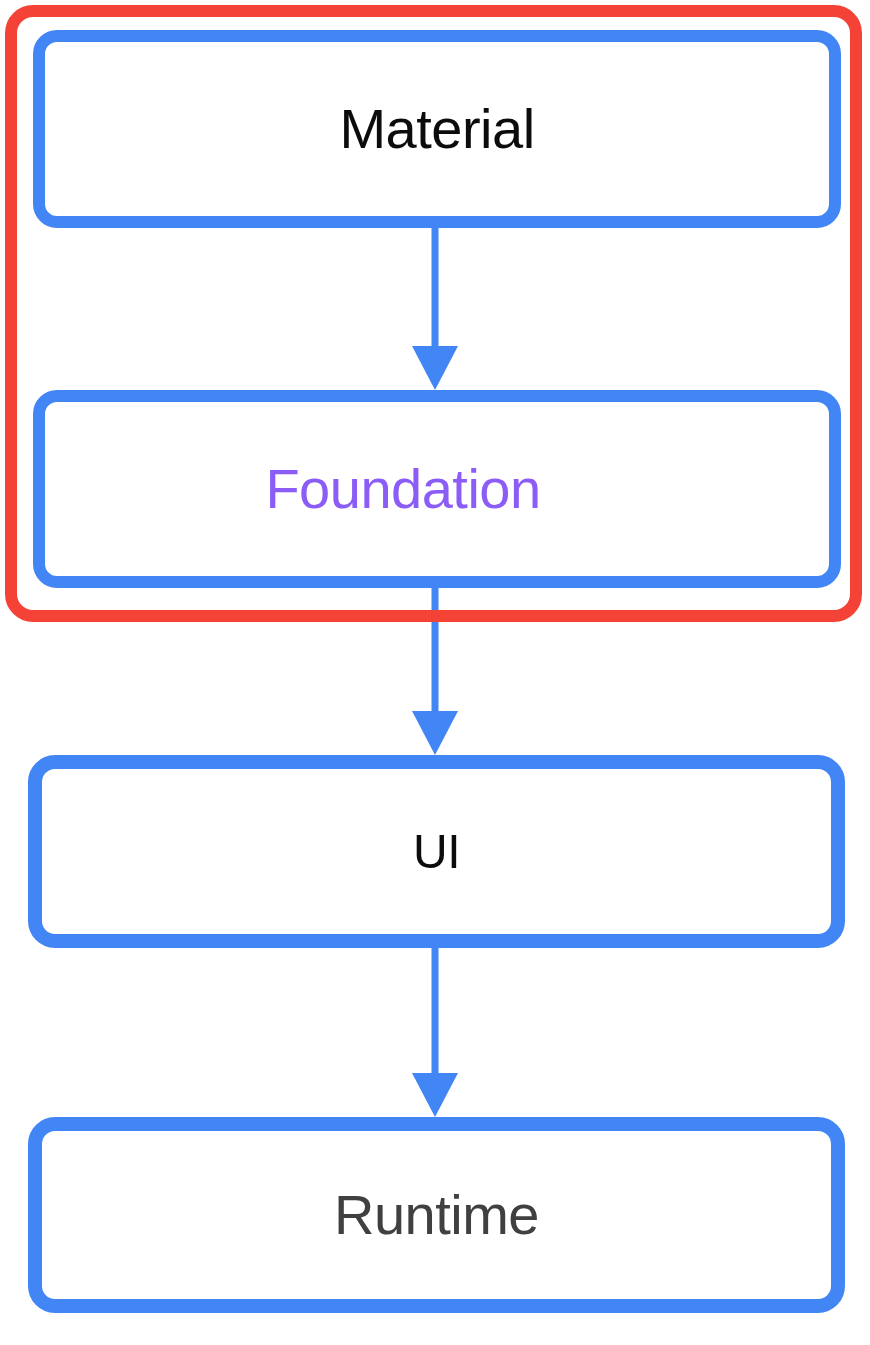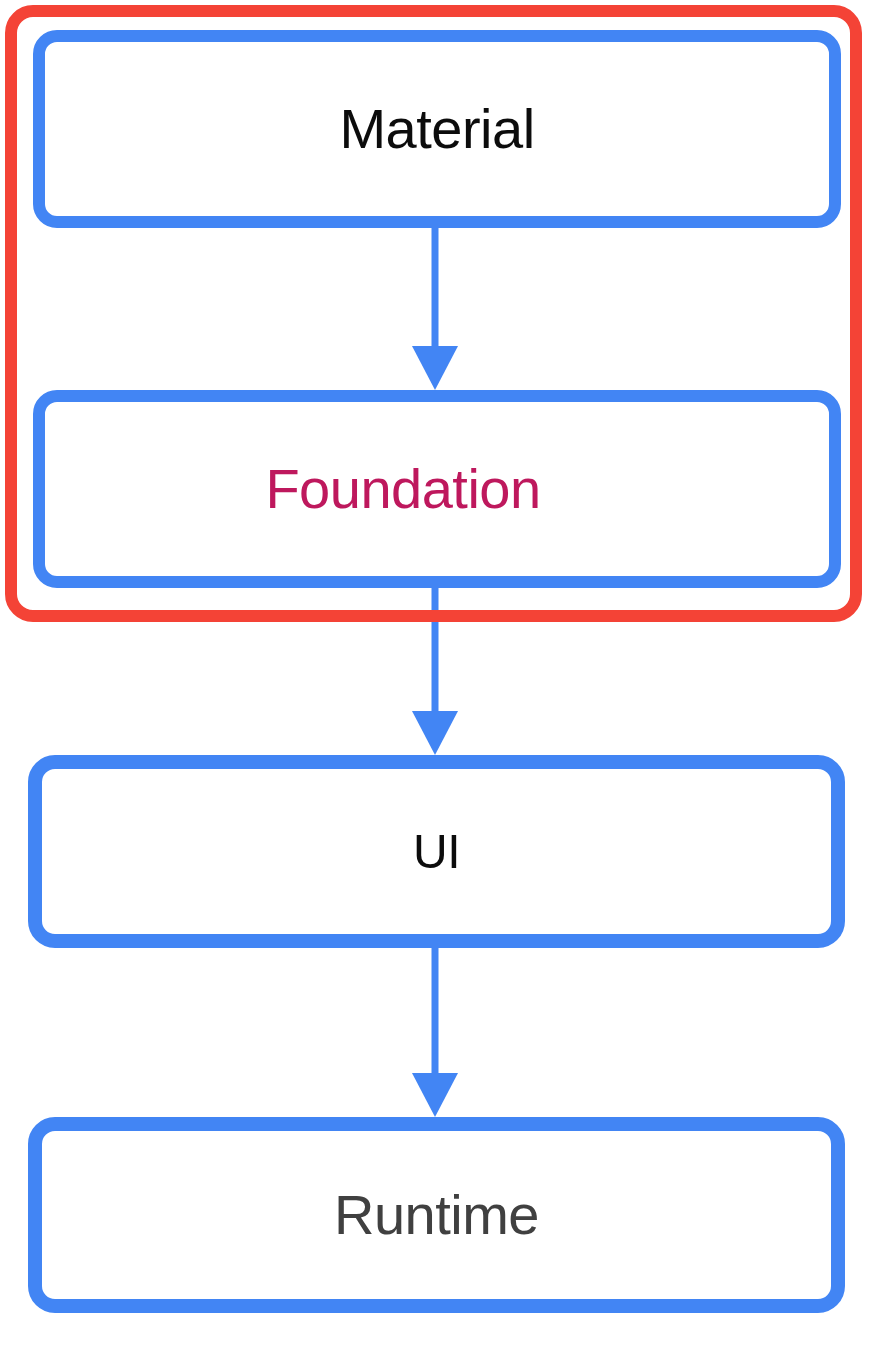--- a/index.html
+++ b/index.html
@@ -110,19 +110,19 @@
 
     <rect id="node1-rect" x="39" y="396" width="796" height="186" rx="18" ry="18" fill="#FFFFFF" stroke="#4285F4" stroke-width="12"></rect>
 
     <rect id="node2-rect" x="35" y="762" width="803" height="179" rx="20" ry="20" fill="#FFFFFF" stroke="#4285F4" stroke-width="14"></rect>
 
     <rect id="node3-rect" x="35" y="1124" width="803" height="182" rx="20" ry="20" fill="#FFFFFF" stroke="#4285F4" stroke-width="14"></rect>
   </svg>
 
   <div class="box-label label-material" style="left: 33px; top: 30px; width: 808px; height: 198px; color: rgb(12, 12, 12);">Material</div>
 
-  <div class="box-label label-foundation" style="left: 33px; top: 390px; width: 740px; height: 198px; color: #be185d;">Foundation</div>
+  <div class="box-label label-foundation" style="left: 33px; top: 390px; width: 740px; height: 198px; color: #8b5cf6;">Foundation</div>
 
   <div class="box-label label-ui" style="left: 28px; top: 755px; width: 817px; height: 193px; color: rgb(12, 12, 12);">UI</div>
 
   <div class="box-label label-runtime" style="left: 28px; top: 1117px; width: 817px; height: 196px; color: #404040;">Runtime</div>
 
 </div>
 
 </body></html>

